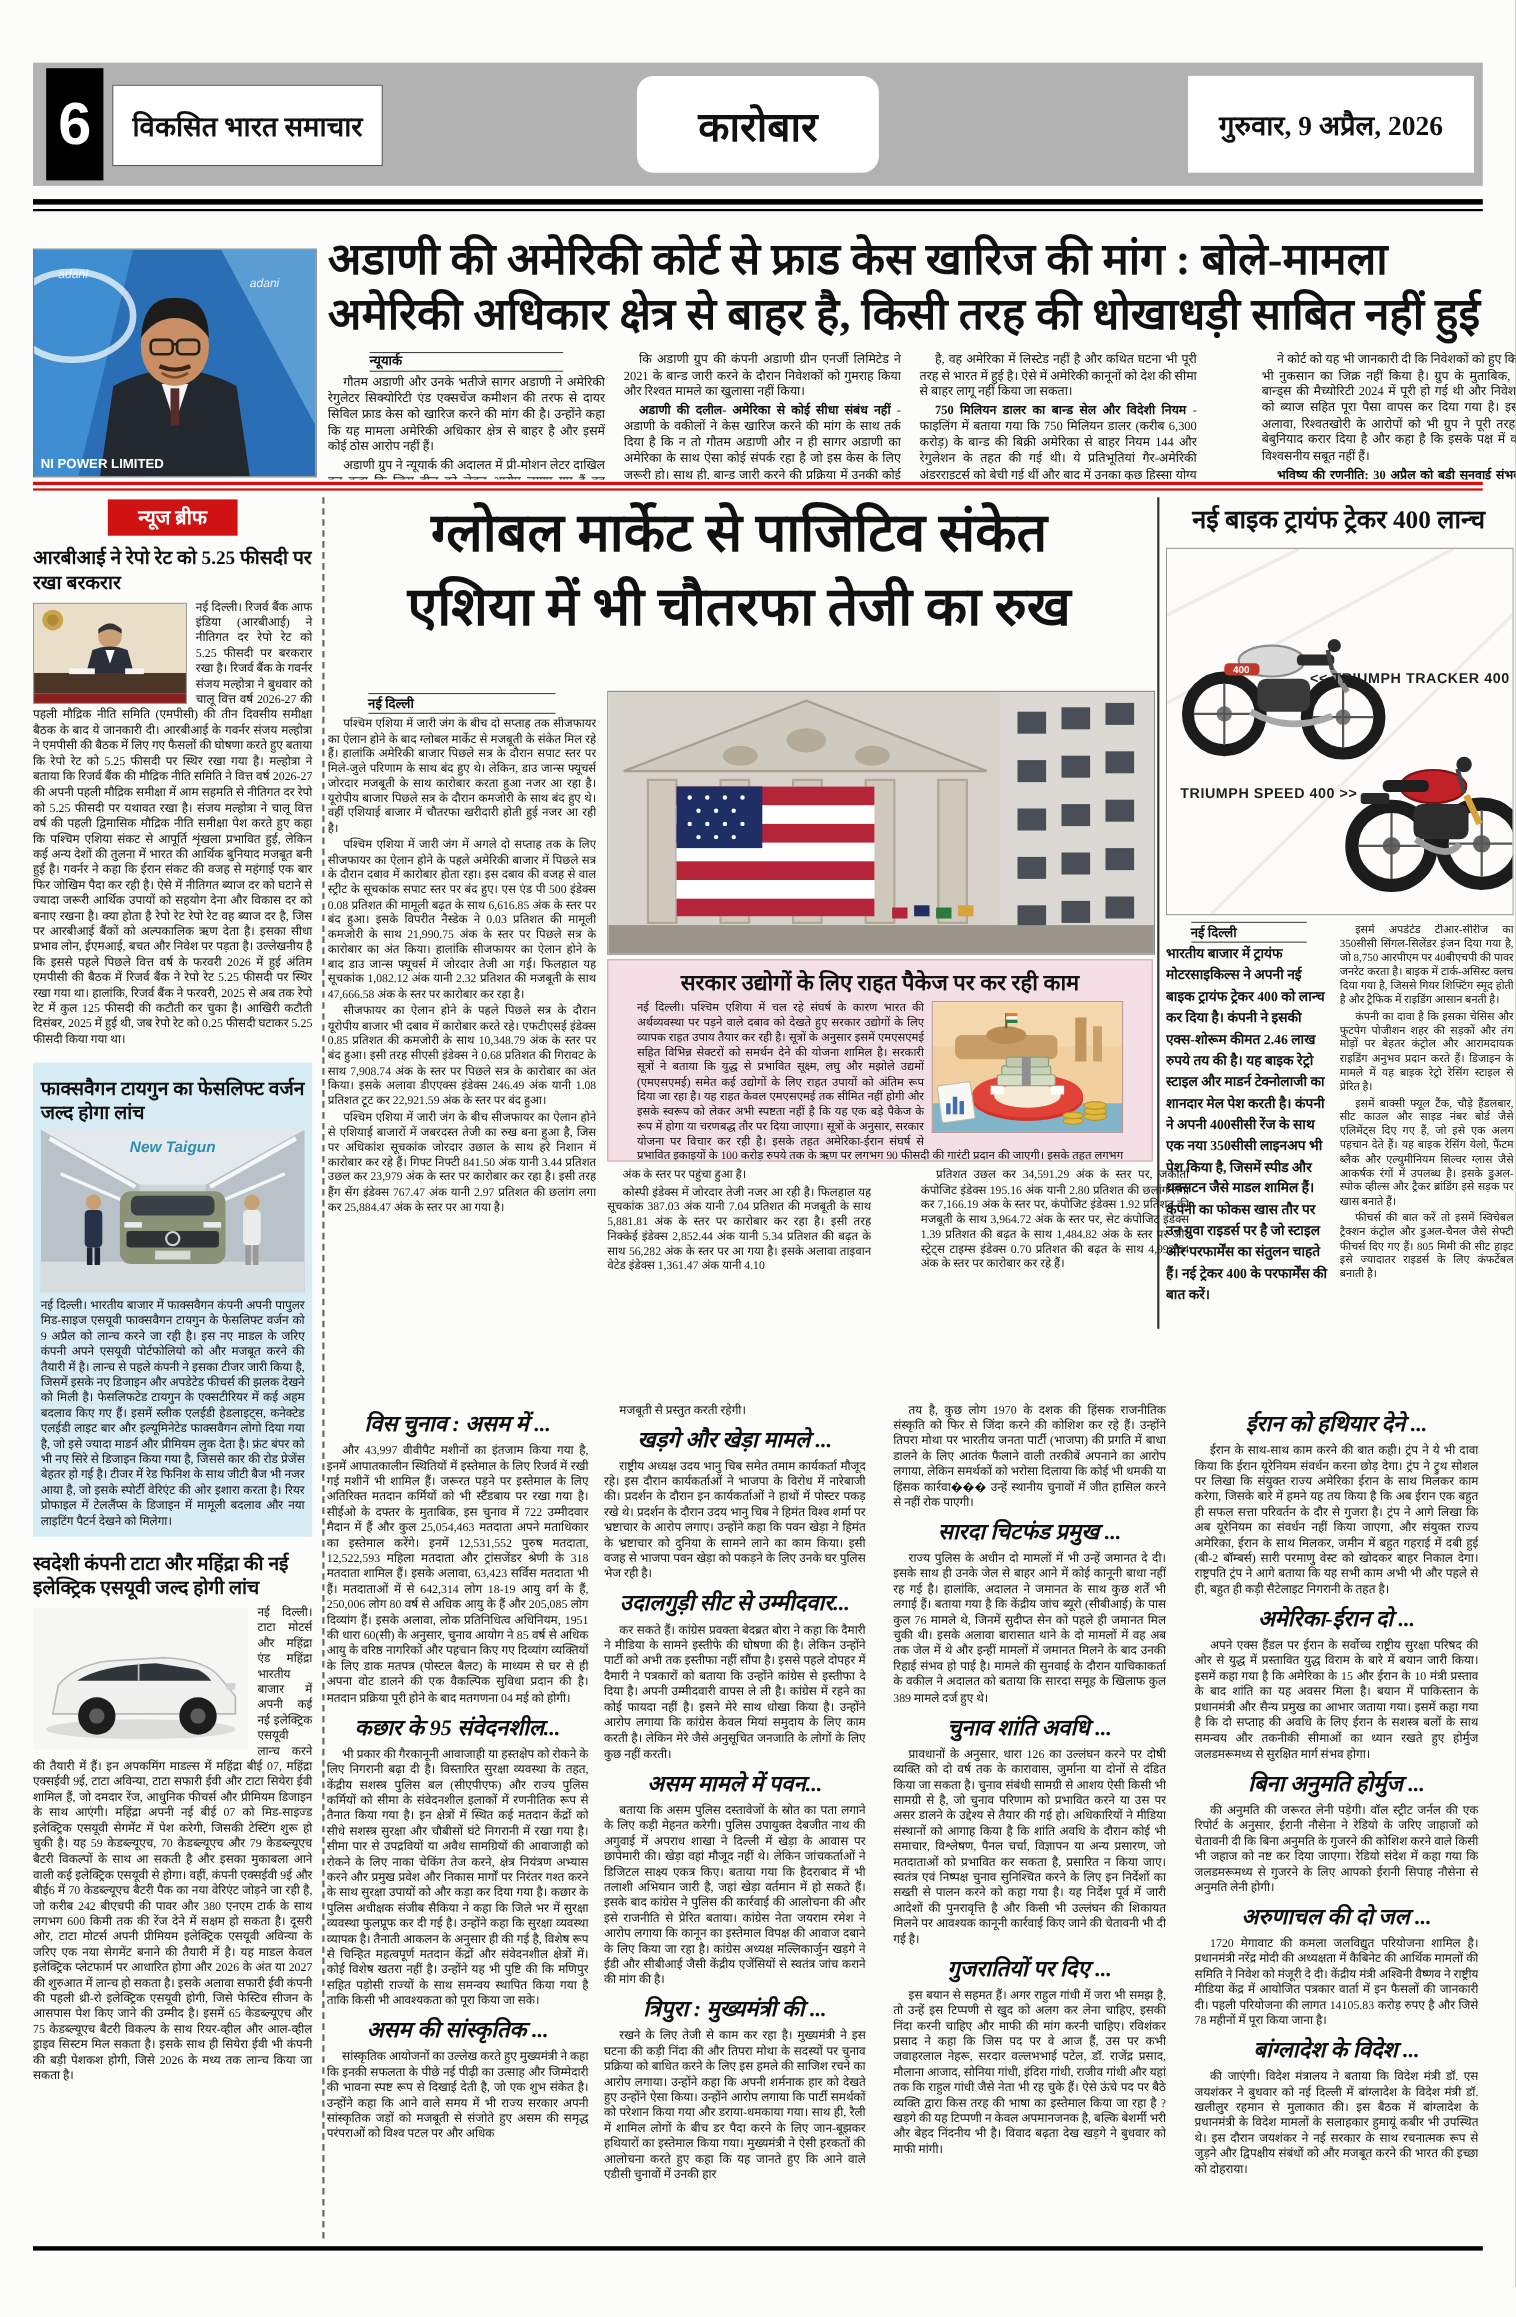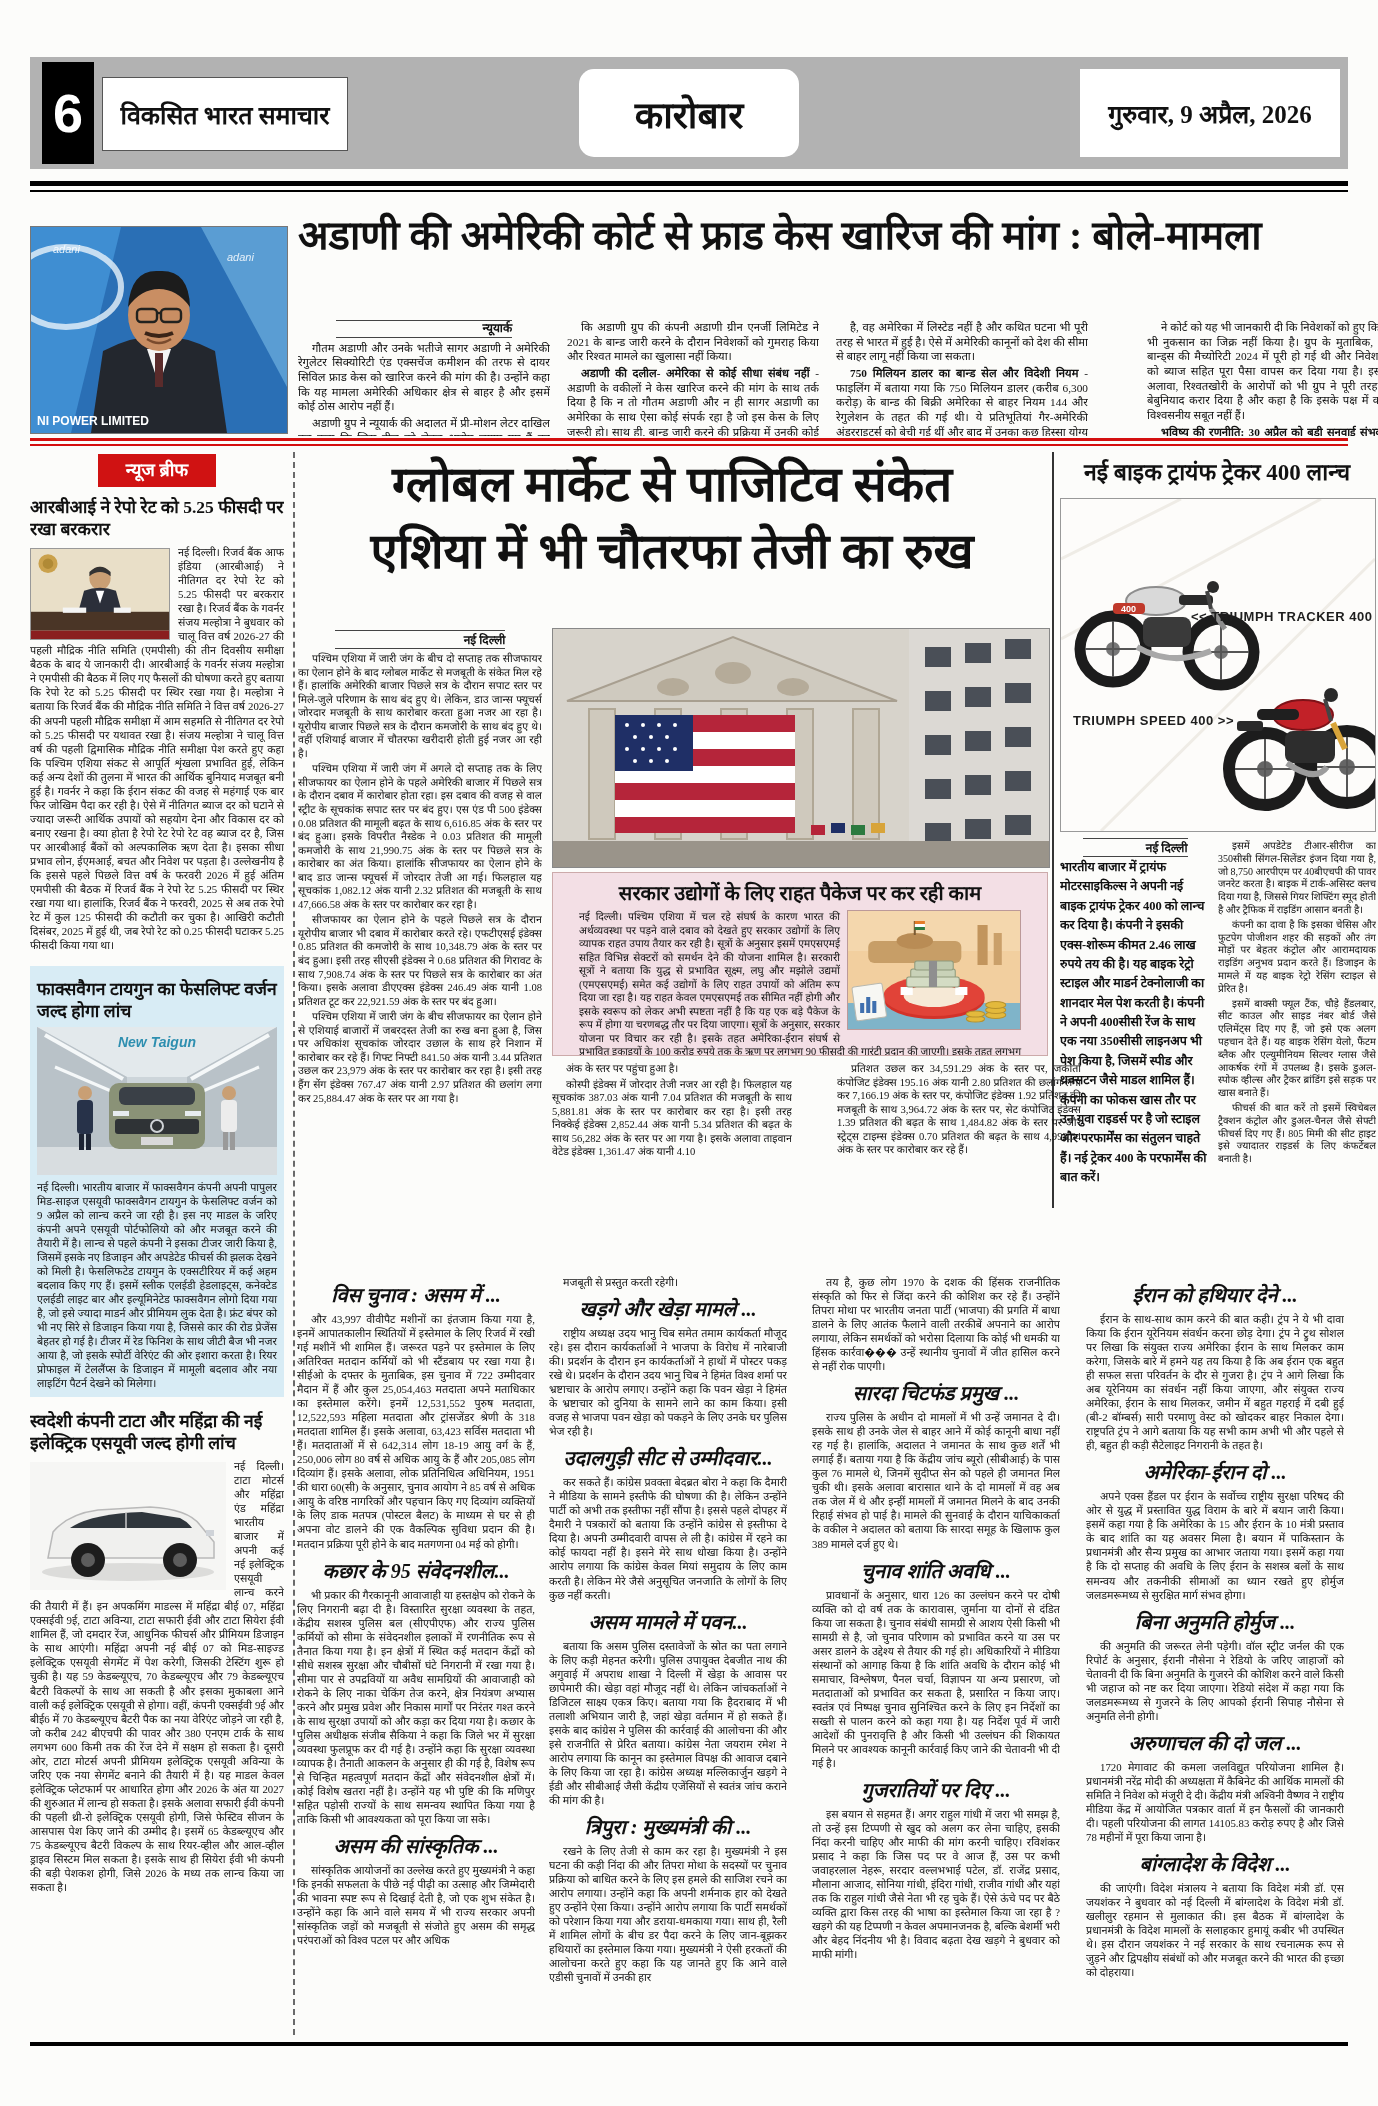--- a/index.html
+++ b/index.html
@@ -14,21 +14,21 @@
   .sect{position:absolute;left:549px;top:12px;width:220px;height:88px;background:#fff;
         display:flex;align-items:center;justify-content:center;font-size:37px;font-weight:bold;border-radius:15px;}
   .hdate{position:absolute;right:8px;top:12px;width:260px;height:88px;background:#fff;
         display:flex;align-items:center;justify-content:center;font-size:25px;font-weight:bold;}
   .drule{position:absolute;left:30px;top:181px;width:1318px;height:4px;border-top:5px solid #000;border-bottom:2px solid #000;}
   
   .aphoto{position:absolute;left:30px;top:226px;width:256px;height:206px;border:1px solid #777;}
   .tsh{position:absolute;left:298px;top:211px;width:1080px;font-weight:bold;font-size:40px;line-height:1.26;}
   .tsc{position:absolute;top:320px;height:116px;overflow:hidden;font-size:11.3px;line-height:1.3;text-align:justify;}
   .tsc p,.rail p,.mkc p,.insb p,.p3c p,.bkr p{margin:0 0 2px 0;text-indent:14px;}
-  .dl{display:block;width:70%;margin:0 auto 3px;text-align:right;font-weight:bold;font-size:12px;
+  .dl{display:block;width:70%;margin:0 auto 3px;text-align:left;font-weight:bold;font-size:12px;
       border-top:1px solid #444;border-bottom:1px solid #444;text-indent:0;}
   .redrule{position:absolute;left:30px;top:438px;width:1318px;height:3px;border-top:3px solid #d40f0f;border-bottom:2px solid #d40f0f;}
   
   .rail{position:absolute;left:30px;top:452px;width:254px;height:1583px;overflow:hidden;font-size:10.8px;line-height:1.3;text-align:justify;}
   .dashv{position:absolute;left:293px;top:452px;height:1583px;width:0;border-left:2px dashed #6a6a6a;}
   .nbbox{width:118px;margin:2px auto 10px;background:#d01212;color:#fff;font-weight:bold;font-size:18px;
          text-align:center;padding:5px 0;}
   .nbh{font-size:17.5px;font-weight:bold;line-height:1.25;margin:6px 0 4px;text-align:left;}
   .rbiimg{float:left;width:138px;height:90px;margin:3px 8px 2px 0;border:1px solid #999;}
   .vwblk{background:#d8ecf5;padding:7px;margin-top:14px;}
@@ -93,20 +93,21 @@
     <rect x="106" y="82" width="20" height="13" rx="4" fill="none" stroke="#22221f" stroke-width="2.4"></rect>
     <rect x="130" y="82" width="20" height="13" rx="4" fill="none" stroke="#22221f" stroke-width="2.4"></rect>
     <line x1="126" y1="86" x2="130" y2="86" stroke="#22221f" stroke-width="2.4"></line>
     <path d="M116,112 Q128,120 140,112" stroke="#7a4b2d" stroke-width="2.5" fill="none"></path>
     <path d="M114,106 Q128,112 142,106" stroke="#3a2417" stroke-width="4" fill="none"></path>
     <text x="6" y="198" font-size="12" font-weight="bold" fill="#ffffff">NI POWER LIMITED</text>
   </svg>
 
   <div class="tsh">
     <div>अडाणी की अमेरिकी कोर्ट से फ्राड केस खारिज की मांग : बोले-मामला</div>
+    <div>अमेरिकी अधिकार क्षेत्र से बाहर है, किसी तरह की धोखाधड़ी साबित नहीं हुई</div>
   </div>
 
   <div class="tsc" style="left:298px;width:252px;">
     <span class="dl">न्यूयार्क</span>
     <div>
 
     <p> <span>गौतम अडाणी और उनके भतीजे सागर अडाणी ने अमेरिकी रेगुलेटर सिक्योरिटी एंड एक्सचेंज कमीशन की तरफ से दायर सिविल फ्राड केस को खारिज करने की मांग की है। उन्होंने कहा कि यह मामला अमेरिकी अधिकार क्षेत्र से बाहर है और इसमें कोई ठोस आरोप नहीं हैं।</span></p>
         <p> <span>अडाणी ग्रुप ने न्यूयार्क की अदालत में प्री-मोशन लेटर दाखिल कर कहा कि जिस डील को लेकर आरोप लगाए गए हैं वह अमेरिका के बाहर हुई थी। इसलिए मुकदमा कानूनी रूप से कमजोर है और इसे पूरी तरह खारिज किया जाना चाहिए।</span></p>
       </div>
   </div>

